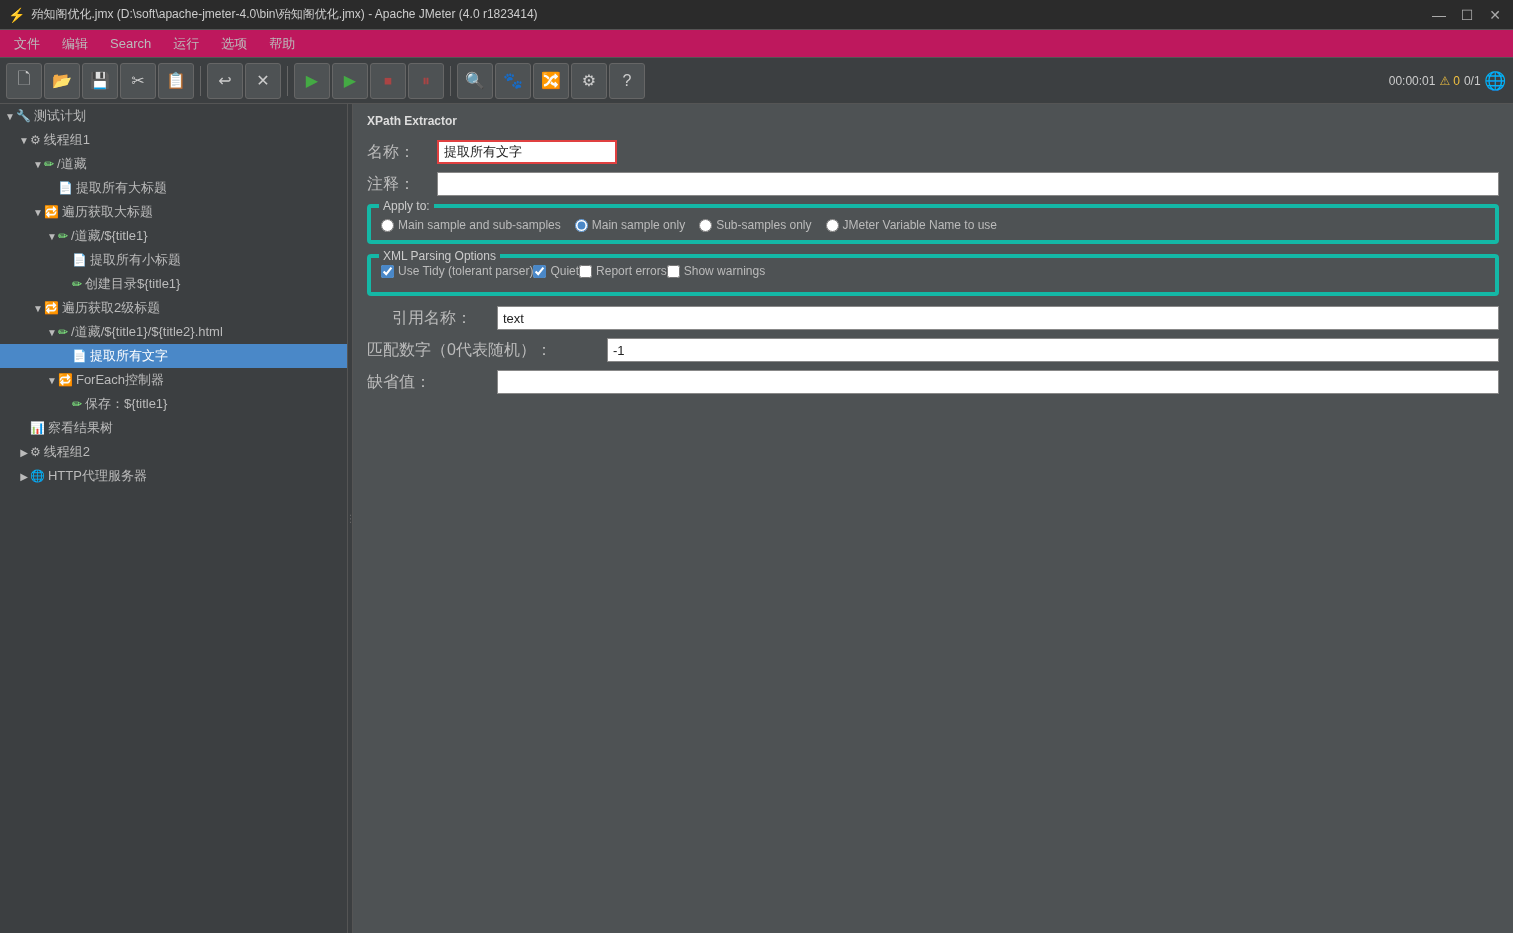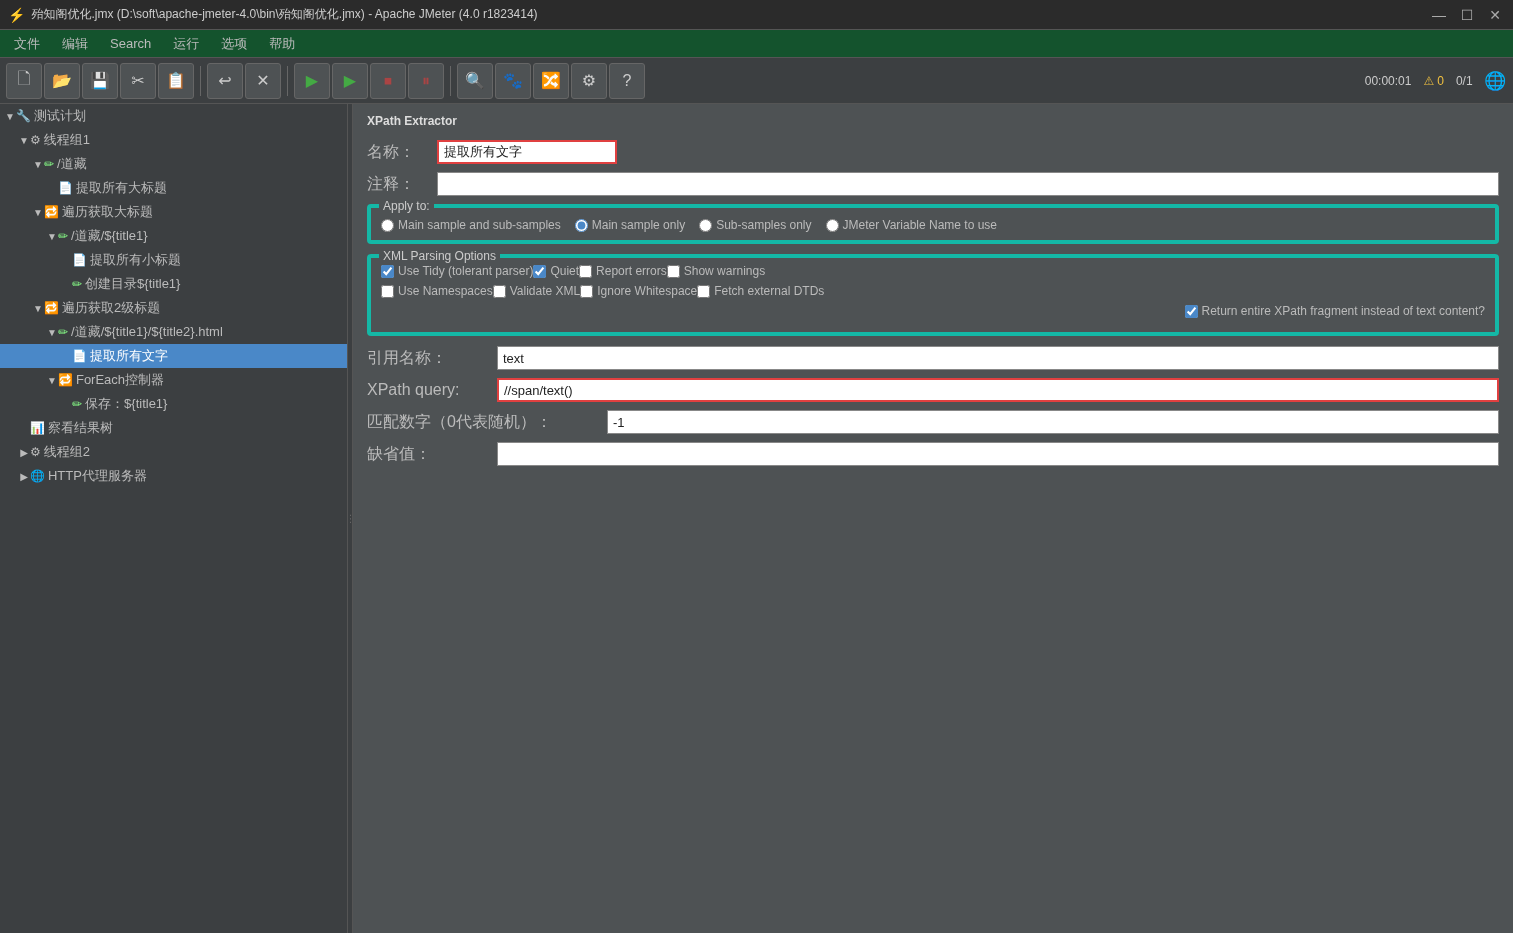--- a/index.html
+++ b/index.html
@@ -29,21 +29,21 @@
     .titlebar-icon { font-size: 14px; }
     .titlebar-controls { display: flex; gap: 8px; }
     .titlebar-btn {
       width: 20px; height: 20px;
       background: none; border: none; color: #aaa;
       cursor: pointer; font-size: 14px; display: flex; align-items: center; justify-content: center;
     }
 
     
     .menubar {
-      background: #14532d;
+      background: #be185d;
       height: 28px;
       display: flex;
       align-items: center;
       padding: 4px 4px;
       border-bottom: 1px solid #555;
       gap: 2px;
     }
     .menu-item {
       padding: 3px 10px;
       color: #bbb;
@@ -72,21 +72,21 @@
       color: #ccc;
       font-size: 16px;
     }
     .toolbar-separator {
       width: 1px; height: 30px;
       background: #666;
       margin: 0 4px;
     }
     .toolbar-spacer { flex: 1; }
     .toolbar-right {
-      display: flex; align-items: center; gap: 12px;
+      display: flex; align-items: center; gap: 4px;
       color: #bbb; font-size: 12px;
     }
     .toolbar-time { color: #ccc; }
     .toolbar-warn { color: #f0c040; display: flex; align-items: center; gap: 3px; }
     .toolbar-ratio { color: #ccc; }
     .toolbar-globe { color: #aaa; font-size: 18px; }
 
     
     .main-layout {
       display: flex;
@@ -460,56 +460,28 @@
         <label class="checkbox-label">
           <input type="checkbox" class="checkbox-input" style="">
           <span>Report errors</span>
         </label>
         <label class="checkbox-label">
           <input type="checkbox" class="checkbox-input" style="">
           <span>Show warnings</span>
         </label>
       </div>
 
-      <div class="checkbox-row">
-        <label class="checkbox-label">
-          <input type="checkbox" class="checkbox-input" style="">
-          <span>Use Namespaces</span>
-        </label>
-        <label class="checkbox-label">
-          <input type="checkbox" class="checkbox-input" style="">
-          <span>Validate XML</span>
-        </label>
-        <label class="checkbox-label">
-          <input type="checkbox" class="checkbox-input" style="">
-          <span>Ignore Whitespace</span>
-        </label>
-        <label class="checkbox-label">
-          <input type="checkbox" class="checkbox-input" style="">
-          <span>Fetch external DTDs</span>
-        </label>
-      </div>
-
-      <div class="return-row">
-        <label class="return-label">
-          <input type="checkbox" class="checkbox-input" checked="" style="">
-          <span>Return entire XPath fragment instead of text content?</span>
-        </label>
-      </div>
+
     </div>
 
     <div class="field-row">
-      <span class="field-label" style="width:130px;">引用名称：</span>
+      <span class="field-label" style="width:130px;text-align:center;">引用名称：</span>
       <input class="field-input" type="text" value="text" style="flex: 1 1 0%;">
     </div>
 
-    <div class="field-row">
-      <span class="field-label" style="width:130px;">XPath query:</span>
-      <input class="query-field" type="text" value="//span/text()" style="flex: 1 1 0%;">
-    </div>
 
     <div class="field-row">
       <span class="field-label" style="width:240px;">匹配数字（0代表随机）：</span>
       <input class="field-input" type="text" value="-1" style="flex: 1 1 0%;">
     </div>
 
     <div class="field-row">
       <span class="field-label" style="width:130px;">缺省值：</span>
       <input class="field-input" type="text" value="" style="flex: 1 1 0%;">
     </div>

